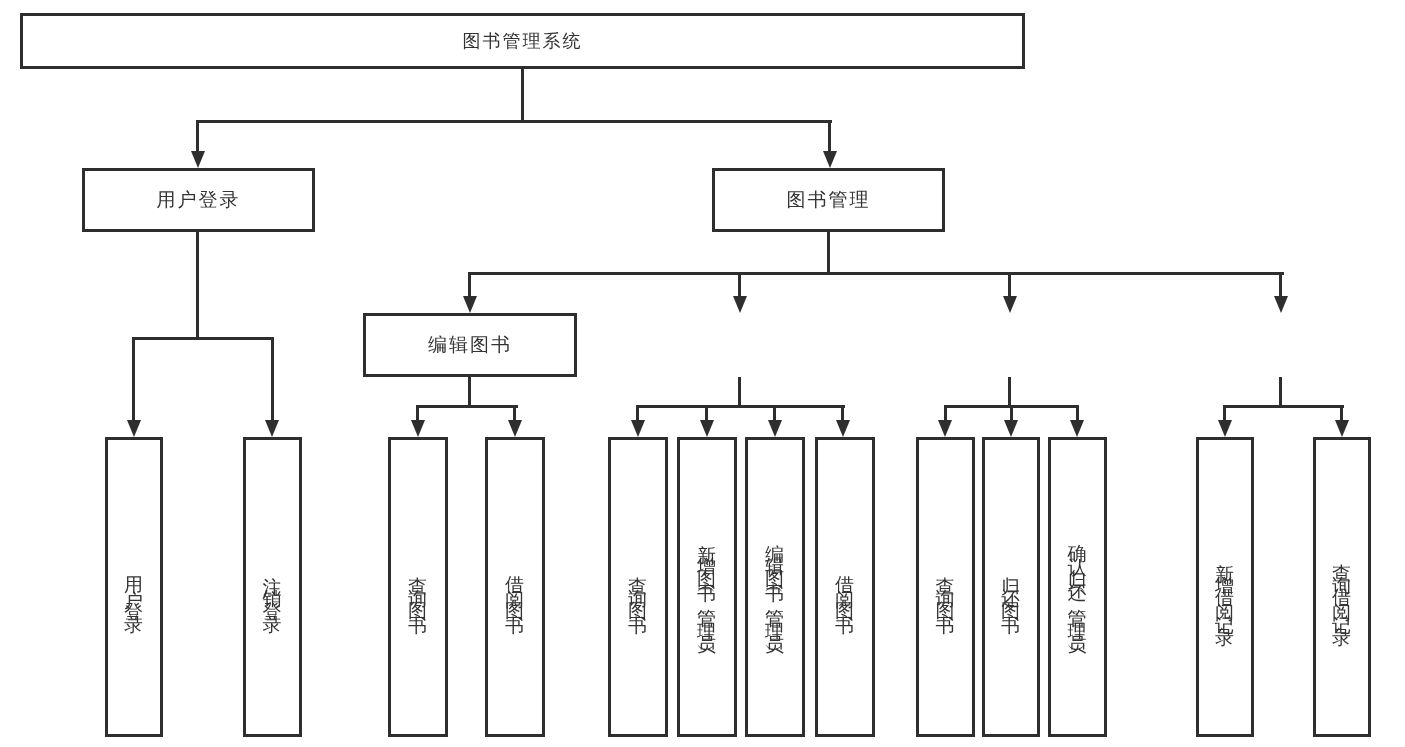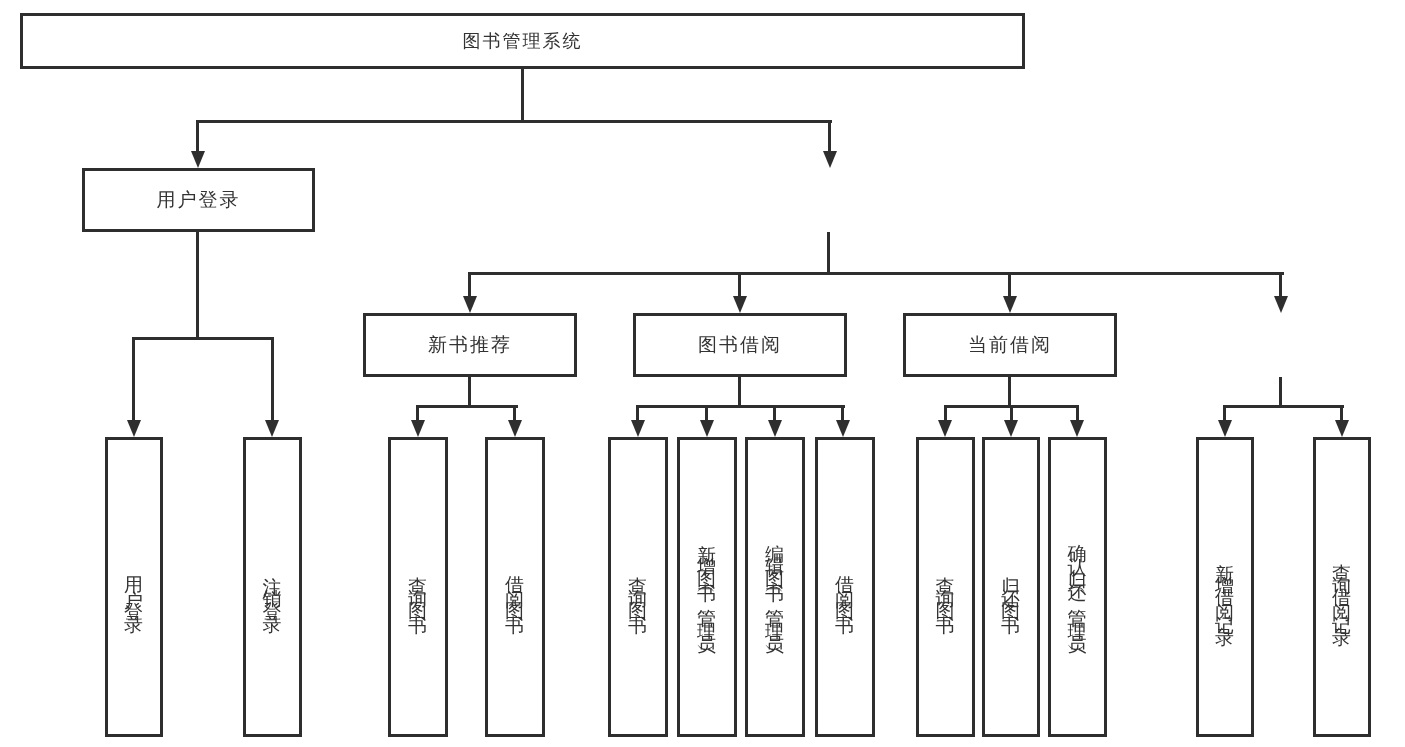--- a/index.html
+++ b/index.html
@@ -45,47 +45,44 @@
   <div class="line" style="left:521px; top:69px; width:3px; height:53px;"></div>
   <div class="line" style="left:196px; top:120px; width:636px; height:3px;"></div>
   <div class="line" style="left:196px; top:120px; width:3px; height:34px;"></div>
   <div class="line" style="left:828px; top:120px; width:3px; height:34px;"></div>
   <div class="arrow" style="left:191px; top:151px;"></div>
   <div class="arrow" style="left:823px; top:151px;"></div>
 
   <div class="node" style="left:82px; top:168px; width:233px; height:64px;">
     <span class="hlabel">用户登录</span>
   </div>
+  <div class="node" style="left:712px; top:168px; width:233px; height:64px;">
+    <span class="hlabel">图书管理</span>
+  </div>
 
   <div class="line" style="left:196px; top:232px; width:3px; height:108px;"></div>
   <div class="line" style="left:132px; top:337px; width:142px; height:3px;"></div>
   <div class="line" style="left:132px; top:337px; width:3px; height:86px;"></div>
   <div class="line" style="left:271px; top:337px; width:3px; height:86px;"></div>
   <div class="arrow" style="left:127px; top:420px;"></div>
   <div class="arrow" style="left:265px; top:420px;"></div>
 
   <div class="line" style="left:827px; top:232px; width:3px; height:43px;"></div>
   <div class="line" style="left:468px; top:272px; width:816px; height:3px;"></div>
   <div class="line" style="left:468px; top:272px; width:3px; height:27px;"></div>
   <div class="line" style="left:738px; top:272px; width:3px; height:27px;"></div>
   <div class="line" style="left:1008px; top:272px; width:3px; height:27px;"></div>
   <div class="line" style="left:1279px; top:272px; width:3px; height:27px;"></div>
   <div class="arrow" style="left:463px; top:296px;"></div>
   <div class="arrow" style="left:733px; top:296px;"></div>
   <div class="arrow" style="left:1003px; top:296px;"></div>
   <div class="arrow" style="left:1274px; top:296px;"></div>
 
   <div class="node" style="left:363px; top:313px; width:214px; height:64px;">
-    <span class="hlabel">新书推荐</span>
-  </div>
-  <div class="node" style="left:633px; top:313px; width:214px; height:64px;">
-    <span class="hlabel">图书借阅</span>
-  </div>
-  <div class="node" style="left:903px; top:313px; width:214px; height:64px;">
-    <span class="hlabel">当前借阅</span>
+    <span class="hlabel">编辑图书</span>
   </div>
 
   <div class="line" style="left:468px; top:377px; width:3px; height:31px;"></div>
   <div class="line" style="left:416px; top:405px; width:102px; height:3px;"></div>
   <div class="line" style="left:416px; top:405px; width:3px; height:18px;"></div>
   <div class="line" style="left:513px; top:405px; width:3px; height:18px;"></div>
   <div class="arrow" style="left:411px; top:420px;"></div>
   <div class="arrow" style="left:508px; top:420px;"></div>
 
   <div class="line" style="left:738px; top:377px; width:3px; height:31px;"></div>

